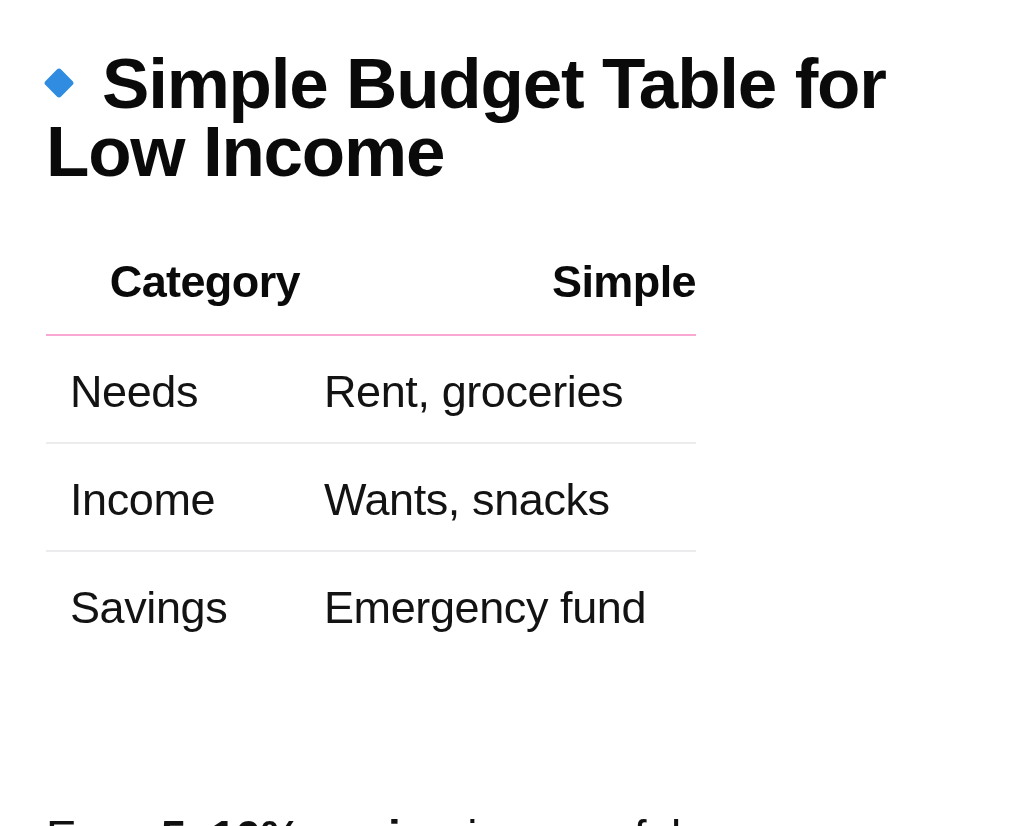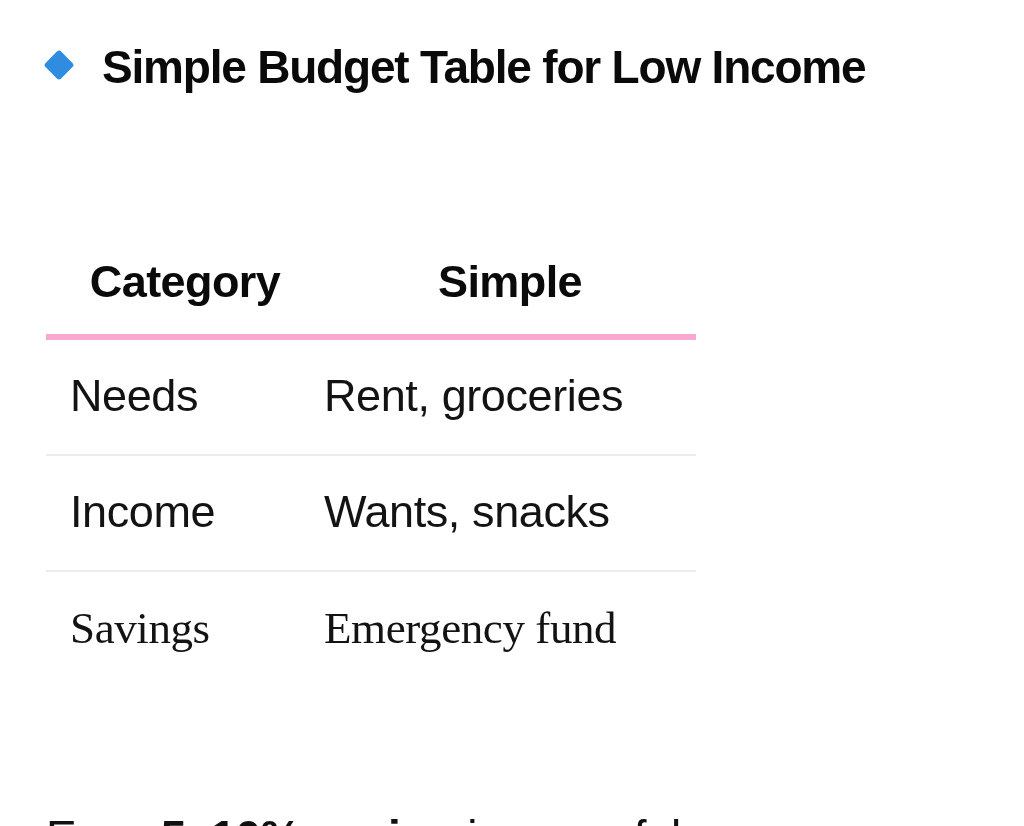--- a/index.html
+++ b/index.html
@@ -23,21 +23,21 @@
     height: 826px;
     box-sizing: border-box;
   }
 
   
   .heading {
     position: absolute;
     left: 46px;
     top: 2px;
     width: 880px;
-    font-size: 46px;
+    font-size: 71px;
     line-height: 68px;
     font-weight: 700;
     letter-spacing: -1.2px;
     color: #0a0a0a;
   }
   .heading .bullet-icon {
     display: inline-block;
     width: 26px;
     height: 26px;
     vertical-align: middle;
@@ -64,45 +64,44 @@
     left: 46px;
     top: 240px;
     width: 650px;
     border-collapse: collapse;
     table-layout: fixed;
   }
   .budget-table col.c1 { width: 254px; }
   .budget-table col.c2 { width: 396px; }
 
   .budget-table th {
-    text-align: center;
+    text-align: right;
     font-size: 45px;
     line-height: 52px;
     font-weight: 700;
     letter-spacing: -0.6px;
     color: #0a0a0a;
     padding: 16px 0 26px 24px;
-    border-bottom: 6px solid #f9a8d4;
+    border-bottom: 2px solid #f9a8d4;
     vertical-align: bottom;
   }
   .budget-table td {
     text-align: left;
     font-size: 45px;
     line-height: 52px;
     font-weight: 400;
     letter-spacing: -0.4px;
     color: #131313;
-    padding: 30px 0 32px 24px;
+    padding: 30px 0 24px 24px;
     border-bottom: 2px solid #ececee;
     vertical-align: middle;
     white-space: nowrap;
   }
   .budget-table tr.last-row td {
     border-bottom: none;
-    font-family: Liberation Serif, serif;
   }
 
   
   .footnote {
     position: absolute;
     left: 46px;
     top: 762px;
     width: 940px;
     font-size: 46px;
     line-height: 58px;

